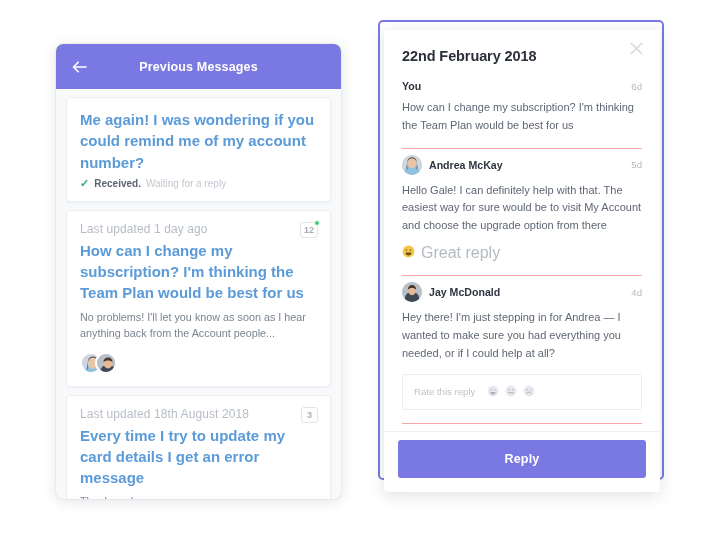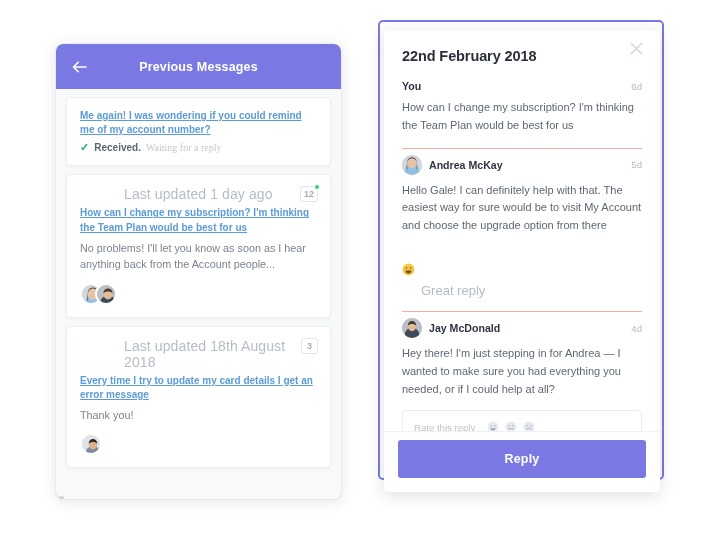--- a/index.html
+++ b/index.html
@@ -47,37 +47,36 @@
     background: #ffffff;
     border: 1px solid #eceef1;
     border-radius: 4px;
     box-shadow: 0 1px 2px rgba(40,50,80,.05);
     padding: 11px 13px 12px 13px;
     margin-bottom: 8px;
     position: relative;
     cursor: pointer;
   }
   .tc-meta {
-    font-size: 14px; color: #b6bcc6; font-weight: 400;
-    margin-bottom: 4px; letter-spacing: .1px; margin-left: 44px;
+    font-size: 12px; color: #b6bcc6; font-weight: 400;
+    margin-bottom: 4px; letter-spacing: .1px;
   }
   .tc-subject {
-    font-size: 10px; line-height: 1.42;
+    font-size: 15px; line-height: 1.42;
     color: #5b9bd8; font-weight: 700;
     margin-bottom: 5px;
-    text-decoration: underline;
   }
   .tc-preview {
     font-size: 10.8px; line-height: 1.52;
     color: #7b8492; font-weight: 400;
   }
   .tc-status { font-size: 10px; display:flex; align-items:center; gap:5px; margin-top:2px;}
   .tc-status .check { color:#2fae6b; font-size:11px; font-weight:700; line-height:1;}
   .tc-status .rec { color:#5c6470; font-weight:700; }
-  .tc-status .wait { color:#c2c7cf; font-weight:400;font-family:Liberation Serif, serif; }
+  .tc-status .wait { color:#c2c7cf; font-weight:400; }
 
   .badge {
     position: absolute; top: 11px; right: 12px;
     min-width: 17px; height: 16px;
     border: 1px solid #e2e5ea; border-radius: 3px;
     background: #fff;
     font-size: 9px; color: #a7aeb8; font-weight: 600;
     display:flex; align-items:center; justify-content:center;
     padding: 0 3px;
   }
@@ -154,21 +153,21 @@
   }
   .msg-time {
     margin-left:auto; font-size: 9.6px; color:#b4bac3; font-weight:400;
   }
   .msg-body {
     font-size: 11px; line-height: 1.62; color: #5f6775; font-weight:400;
   }
   .reaction {
     display:flex; align-items:center; gap:6px; margin-top: 9px;
   }
-  .reaction .rtext { font-size: 13px; color:#b4bac3;margin-top:39px; }
+  .reaction .rtext { font-size: 16px; color:#b4bac3; }
 
   .rate-box {
     border: 1px solid #ebedf0; border-radius: 3px;
     padding: 8px 11px; margin-top: 11px;
     display:flex; align-items:center; gap: 12px;
     cursor: pointer;
   }
   .rate-box .rlabel { font-size: 9.6px; color:#bfc4cc; }
   .rate-faces { display:flex; gap:6px; align-items:center; }
 

